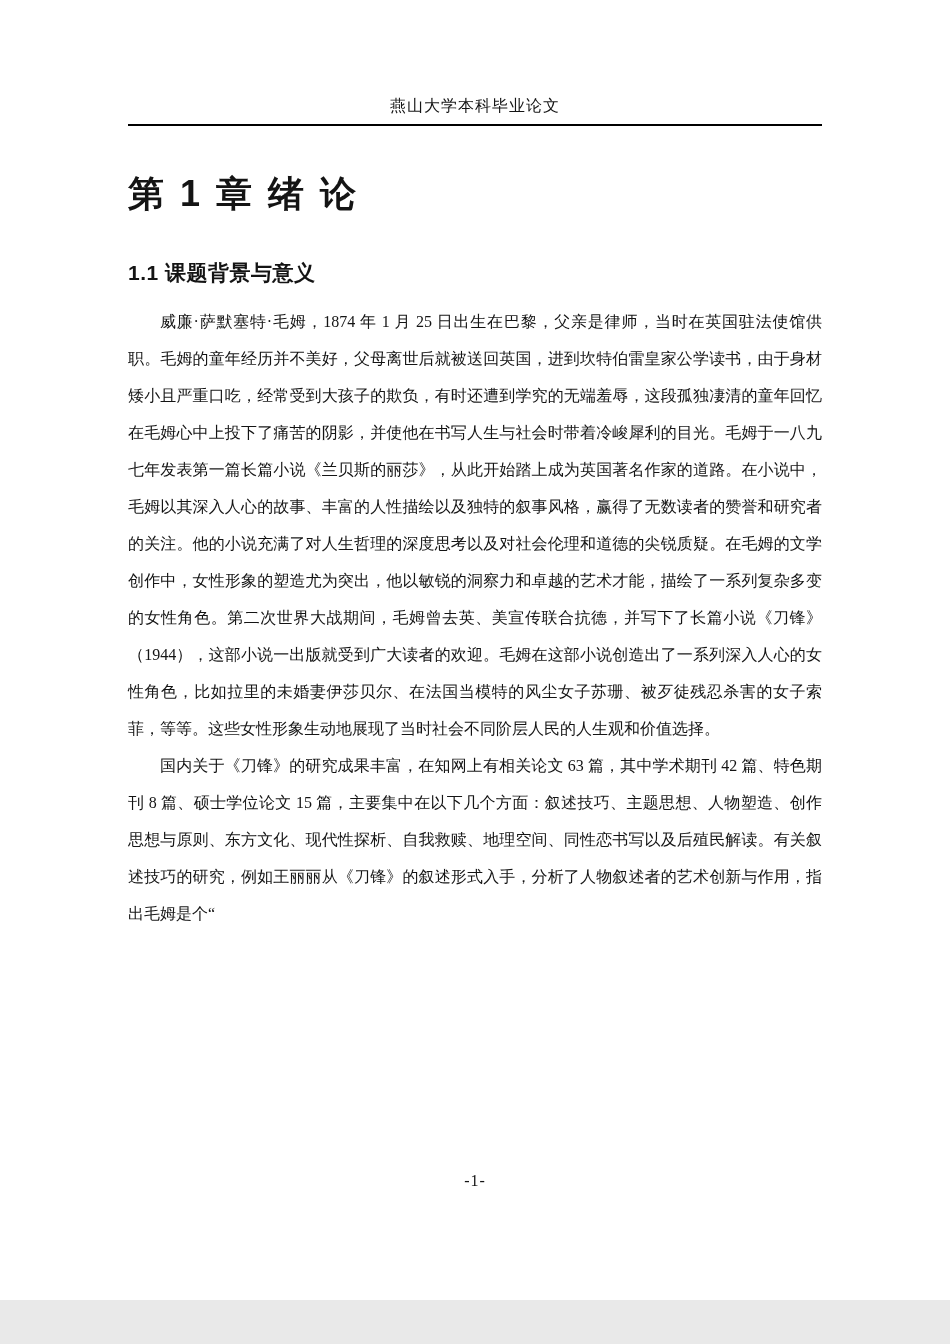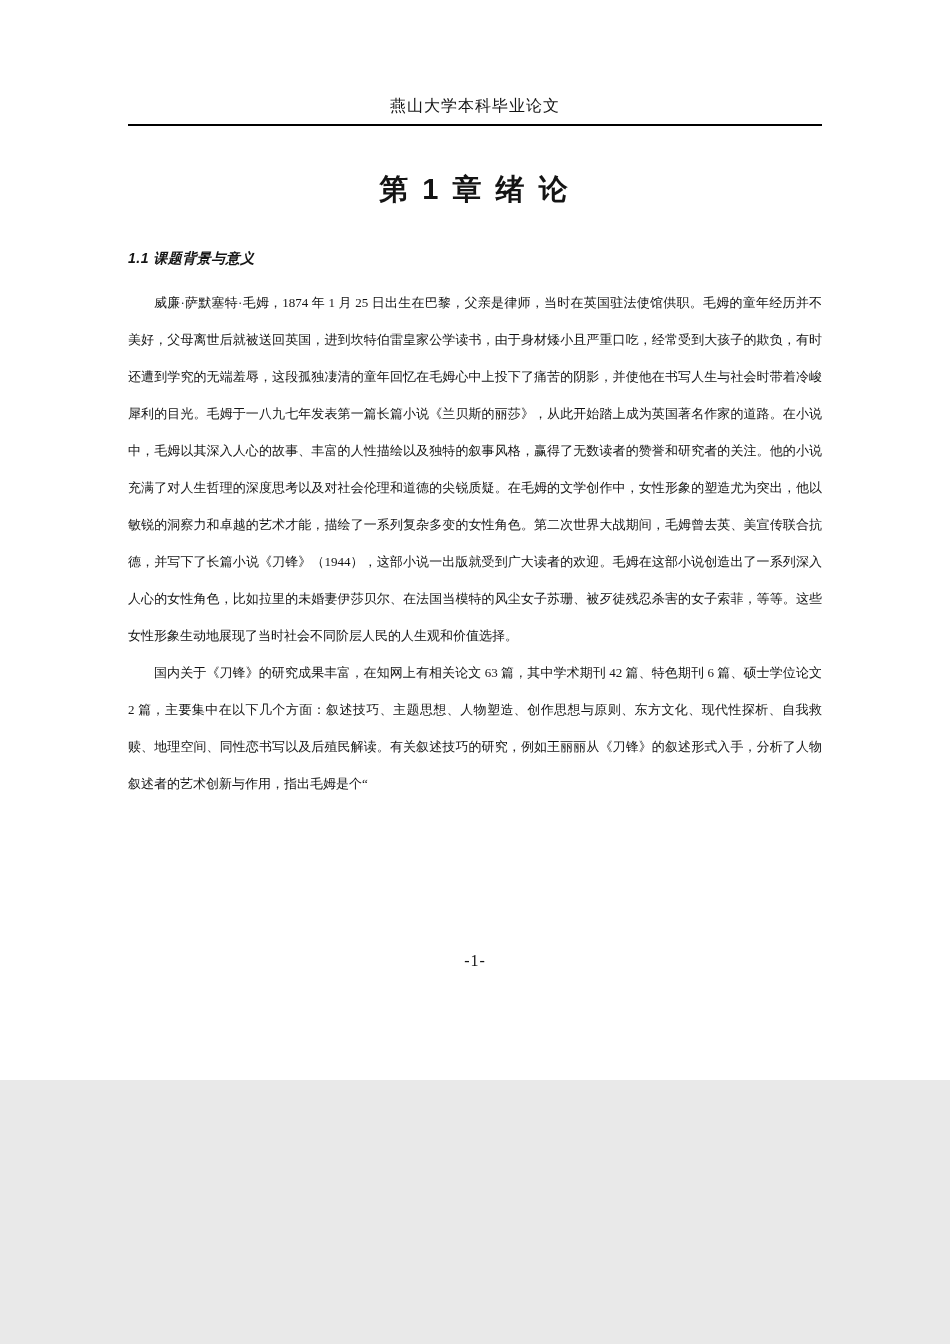--- a/index.html
+++ b/index.html
@@ -7,50 +7,48 @@
   body {
     width: 950px;
     height: 1344px;
     font-family: "Liberation Serif", "DejaVu Serif", serif;
     color: #141414;
     overflow: hidden;
   }
   .page {
     position: relative;
     width: 950px;
-    height: 1080px;
+    height: 1300px;
     background: #ffffff;
     padding: 96px 128px 0 128px;
   }
   .doc-header {
     text-align: center;
     font-size: 16px;
     letter-spacing: 1px;
     padding-bottom: 7px;
     border-bottom: 2px solid #000;
   }
   .chapter-title {
-    text-align: center;
-    font-size: 29px;
+    font-size: 36px;
     font-weight: bold;
     font-family: "Liberation Sans", "DejaVu Sans", sans-serif;
     letter-spacing: 3px;
     margin-top: 44px;
   }
   .section-heading {
-    font-size: 14px;
+    font-size: 21px;
     font-weight: bold;
     font-family: "Liberation Sans", "DejaVu Sans", sans-serif;
     margin-top: 40px;
     margin-bottom: 16px;
     letter-spacing: 0.5px;
-    font-style: italic;
   }
   .para {
-    font-size: 13px;
+    font-size: 16px;
     line-height: 37px;
     text-align: justify;
     text-indent: 2em;
     word-break: break-all;
   }
   .page-footer {
     position: absolute;
     bottom: 110px;
     left: 0;
     width: 100%;
@@ -67,17 +65,17 @@
   <div class="doc-header">燕山大学本科毕业论文</div>
 
   <h1 class="chapter-title">第 1 章 绪 论</h1>
 
   <h2 class="section-heading">1.1 课题背景与意义</h2>
 
   <p class="para">威廉·萨默塞特·毛姆，1874 年 1 月 25 日出生在巴黎，父亲是律师，当时在英国驻法使馆供职。毛姆的童年经历并不美好，父母离世后就被送回英国，进到坎特伯雷皇家公学读书，由于身材矮小且严重口吃，经常受到大孩子的欺负，有时还遭到学究的无端羞辱，这段孤独凄清的童年回忆在毛姆心中上投下了痛苦的阴影，并使他在书写人生与社会时带着冷峻犀利的目光。毛姆于一八九七年发表第一篇长篇小说《兰贝斯的丽莎》，从此开始踏上成为英国著名作家的道路。在小说中，毛姆以其深入人心的故事、丰富的人性描绘以及独特的叙事风格，赢得了无数读者的赞誉和研究者的关注。他的小说充满了对人生哲理的深度思考以及对社会伦理和道德的尖锐质疑。在毛姆的文学创作中，女性形象的塑造尤为突出，他以敏锐的洞察力和卓越的艺术才能，描绘了一系列复杂多变的女性角色。第二次世界大战期间，毛姆曾去英、美宣传联合抗德，并写下了长篇小说《刀锋》（1944），这部小说一出版就受到广大读者的欢迎。毛姆在这部小说创造出了一系列深入人心的女性角色，比如拉里的未婚妻伊莎贝尔、在法国当模特的风尘女子苏珊、被歹徒残忍杀害的女子索菲，等等。这些女性形象生动地展现了当时社会不同阶层人民的人生观和价值选择。</p>
 
 
 
-  <p class="para">国内关于《刀锋》的研究成果丰富，在知网上有相关论文 63 篇，其中学术期刊 42 篇、特色期刊 6 篇、硕士学位论文 2 篇，主要集中在以下几个方面：叙述技巧、主题思想、人物塑造、创作思想与原则、东方文化、现代性探析、自我救赎、地理空间、同性恋书写以及后殖民解读。有关叙述技巧的研究，例如王丽丽从《刀锋》的叙述形式入手，分析了人物叙述者的艺术创新与作用，指出毛姆是个“</p>
+  <p class="para">国内关于《刀锋》的研究成果丰富，在知网上有相关论文 63 篇，其中学术期刊 42 篇、特色期刊 8 篇、硕士学位论文 15 篇，主要集中在以下几个方面：叙述技巧、主题思想、人物塑造、创作思想与原则、东方文化、现代性探析、自我救赎、地理空间、同性恋书写以及后殖民解读。有关叙述技巧的研究，例如王丽丽从《刀锋》的叙述形式入手，分析了人物叙述者的艺术创新与作用，指出毛姆是个“</p>
 
   <div class="page-footer">-1-</div>
 
 </div>
 
 </body></html>

